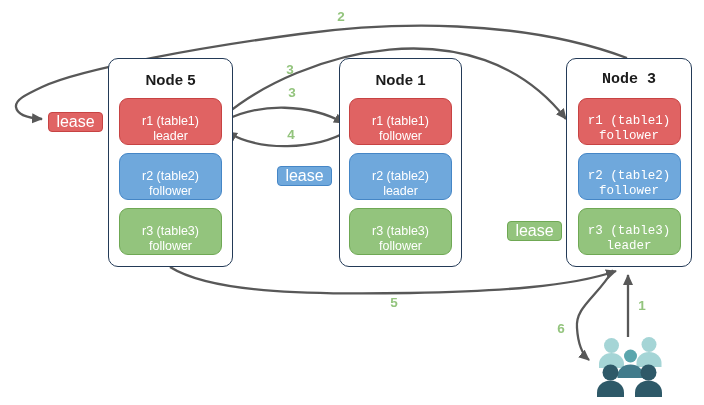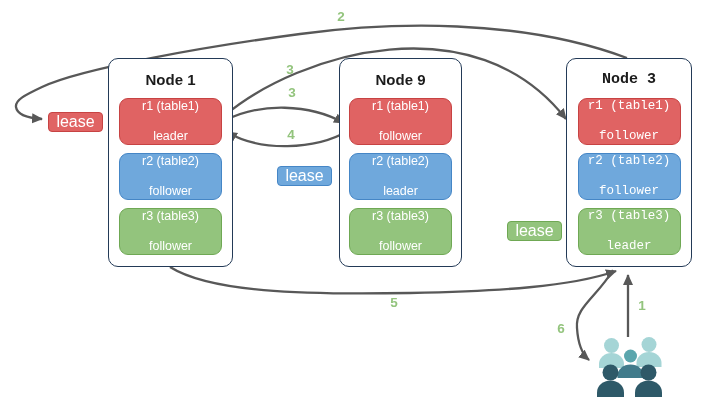--- a/index.html
+++ b/index.html
@@ -18,21 +18,21 @@
   .node-2 { left:339px; top:58px; width:123px; height:209px; }
   .node-3 { left:566px; top:58px; width:126px; height:209px;font-family:Liberation Mono, monospace; }
 
   .node-title {
     text-align:center; font-weight:bold; font-size:15px; color:#1b1b1b;
     margin-bottom:9px; line-height:18px;
   }
   .replica {
     width:103px; height:47px; margin:0 auto 8px auto; border-radius:9px;
     box-sizing:border-box; display:flex; flex-direction:column;
-    align-items:center; justify-content:space-between;
+    align-items:center; justify-content:flex-end;
     color:#ffffff; font-size:12.5px; line-height:1.22; text-align:center;
   }
   .red   { background:#e06363; border:1.5px solid #c74343; }
   .blue  { background:#6fa8dc; border:1.5px solid #4586c6; }
   .green { background:#93c47d; border:1.5px solid #6fa854; }
 
   .lease {
     position:absolute; width:55px; height:20px; border-radius:4px;
     box-sizing:border-box; color:#ffffff; font-size:16px;
     display:flex; align-items:center; justify-content:center;
@@ -87,37 +87,37 @@
       <circle cx="630.5" cy="356" r="6.5" fill="#5aa6ad"></circle>
       <path d="M617.5 378 v-2.5 a13 11 0 0 1 26 0 v2.5 z" fill="#417b8b"></path>
       <circle cx="610.5" cy="372.5" r="8" fill="#2e5968"></circle>
       <path d="M597 397 v-4.5 a13.5 12 0 0 1 27 0 v4.5 z" fill="#2e5968"></path>
       <circle cx="648.5" cy="372.5" r="8" fill="#2e5968"></circle>
       <path d="M635 397 v-4.5 a13.5 12 0 0 1 27 0 v4.5 z" fill="#2e5968"></path>
     </g>
   </svg>
 
   <div class="node node-1">
-    <div class="node-title">Node 1</div>
+    <div class="node-title">Node 5</div>
     <div class="replica red">
       <div>r1 (table1)</div>
       <div>leader</div>
     </div>
     <div class="replica blue">
       <div>r2 (table2)</div>
       <div>follower</div>
     </div>
     <div class="replica green">
       <div>r3 (table3)</div>
       <div>follower</div>
     </div>
   </div>
 
   <div class="node node-2">
-    <div class="node-title">Node 9</div>
+    <div class="node-title">Node 1</div>
     <div class="replica red">
       <div>r1 (table1)</div>
       <div>follower</div>
     </div>
     <div class="replica blue">
       <div>r2 (table2)</div>
       <div>leader</div>
     </div>
     <div class="replica green">
       <div>r3 (table3)</div>

